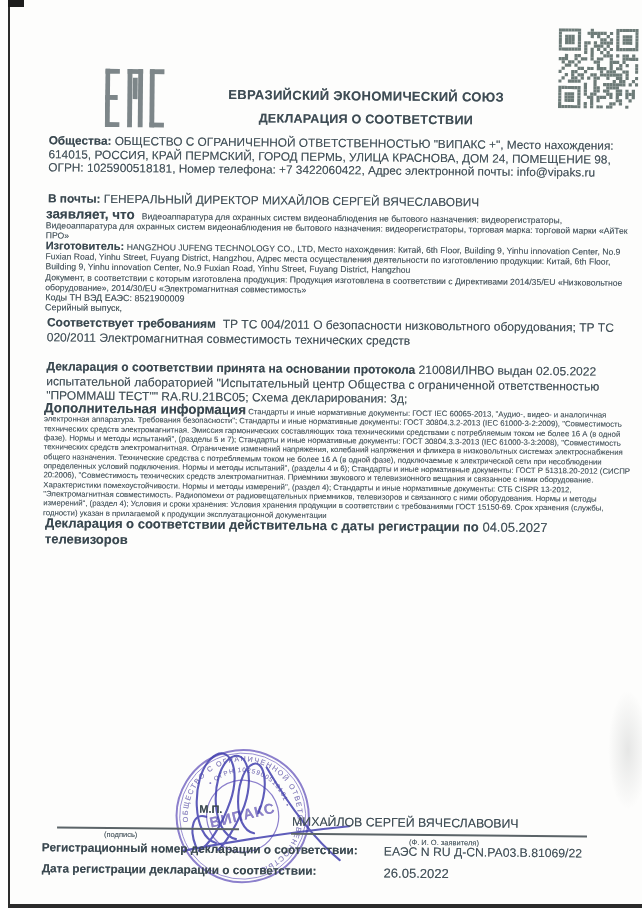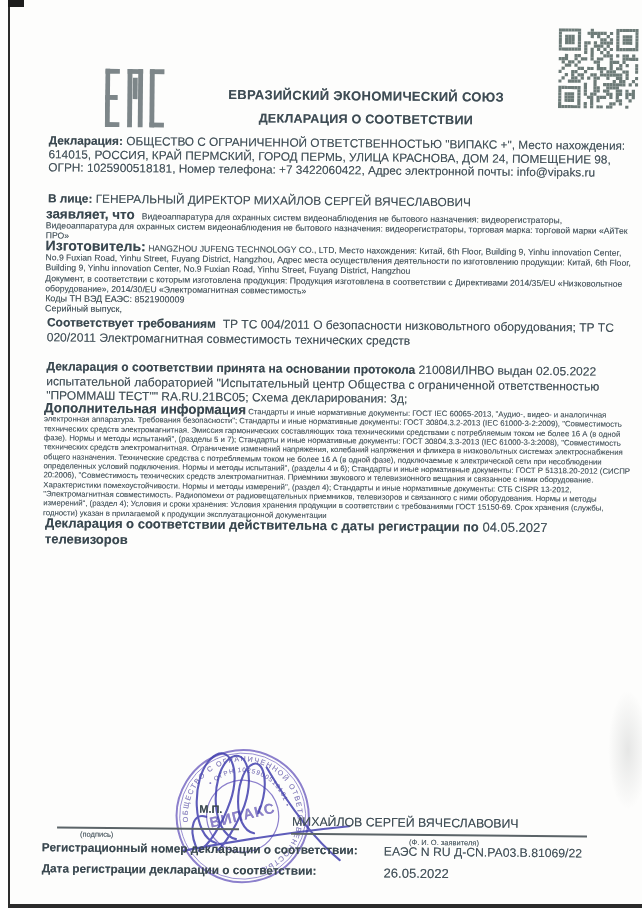--- a/index.html
+++ b/index.html
@@ -361,34 +361,34 @@
           <rect x="67.2" y="76.8" width="3.2" height="3.2" fill="#6d7b78"></rect>
         </svg>
     </div>
 
     <div class="abs" style="left:170px;top:88px;width:370px;">
       <div class="union-title">ЕВРАЗИЙСКИЙ ЭКОНОМИЧЕСКИЙ СОЮЗ</div>
       <div class="doc-title">ДЕКЛАРАЦИЯ О СООТВЕТСТВИИ</div>
     </div>
 
     <div class="abs t11" style="left:38px;top:137px;width:584px;">
-      <p><span class="b">Декларация:</span>
+      <p><span class="b">Общества:</span>
          <span>ОБЩЕСТВО С ОГРАНИЧЕННОЙ ОТВЕТСТВЕННОСТЬЮ "ВИПАКС +", Место нахождения: 614015, РОССИЯ, КРАЙ ПЕРМСКИЙ, ГОРОД ПЕРМЬ, УЛИЦА КРАСНОВА, ДОМ 24, ПОМЕЩЕНИЕ 98, ОГРН: 1025900518181, Номер телефона: +7 3422060422, Адрес электронной почты: info@vipaks.ru</span></p>
     </div>
 
     <div class="abs t11" style="left:38px;top:195px;width:584px;">
-      <p><span class="b">В лице:</span>
+      <p><span class="b">В почты:</span>
          <span>ГЕНЕРАЛЬНЫЙ ДИРЕКТОР МИХАЙЛОВ СЕРГЕЙ ВЯЧЕСЛАВОВИЧ</span></p>
     </div>
 
     <div class="abs" style="left:36px;top:212px;width:594px;">
       <p class="sm"><span class="biglbl">заявляет, что</span>&nbsp;&nbsp;
         <span>Видеоаппаратура для охранных систем видеонаблюдения не бытового назначения: видеорегистраторы,</span></p>
       <p class="sm">Видеоаппаратура для охранных систем видеонаблюдения не бытового назначения: видеорегистраторы, торговая марка: торговой марки «АйТек ПРО»</p>
-      <p class="sm"><span class="b" style="font-size:14px;">Изготовитель:</span>
+      <p class="sm"><span class="b" style="font-size:11px;">Изготовитель:</span>
         <span>HANGZHOU JUFENG TECHNOLOGY CO., LTD, Место нахождения: Китай, 6th Floor, Building 9, Yinhu innovation Center, No.9 Fuxian Road, Yinhu Street, Fuyang District, Hangzhou, Адрес места осуществления деятельности по изготовлению продукции: Китай, 6th Floor, Building 9, Yinhu innovation Center, No.9 Fuxian Road, Yinhu Street, Fuyang District, Hangzhou</span></p>
       <p class="sm">Документ, в соответствии с которым изготовлена продукция: Продукция изготовлена в соответствии с Директивами 2014/35/EU «Низковольтное оборудование», 2014/30/EU «Электромагнитная совместимость»</p>
       <p class="sm2">Коды ТН ВЭД ЕАЭС: 8521900009</p>
       <p class="sm2">Серийный выпуск,</p>
     </div>
 
     <div class="abs t12" style="left:38px;top:318px;width:586px;">
       <p><span class="b">Соответствует требованиям</span>&nbsp;
          <span>ТР ТС 004/2011 О безопасности низковольтного оборудования; ТР ТС 020/2011 Электромагнитная совместимость технических средств</span></p>
     </div>
@@ -438,21 +438,21 @@
           <path d="M 122,42 C 140,72 166,110 196,134"></path>
           <path d="M 52,122 C 44,102 50,88 62,92"></path>
         </g>
       </svg>
     </div>
 
     <div class="abs b" style="left:195px;top:804px;font-size:11px;">М.П.</div>
     <div class="abs" style="left:288px;top:815px;font-size:12.3px;color:#404e56;">МИХАЙЛОВ СЕРГЕЙ ВЯЧЕСЛАВОВИЧ</div>
 
     <div class="sig-line" style="left:53px;top:829px;width:182px;"></div>
-    <div class="abs caption" style="left:76px;top:832px;">(подпись)</div>
+    <div class="abs caption" style="left:100px;top:832px;">(подпись)</div>
 
     <div class="sig-line" style="left:287px;top:833px;width:296px;"></div>
     <div class="abs caption" style="left:360px;top:837px;width:160px;text-align:center;">(Ф. И. О. заявителя)</div>
 
     <div class="abs b" style="left:38px;top:843px;font-size:11.8px;">Регистрационный номер декларации о соответствии:</div>
     <div class="abs" style="left:380px;top:844px;font-size:12.2px;">ЕАЭС N RU Д-CN.РА03.В.81069/22</div>
     <div class="abs b" style="left:38px;top:864px;font-size:11.8px;">Дата регистрации декларации о соответствии:</div>
     <div class="abs" style="left:380px;top:865px;font-size:13px;">26.05.2022</div>
 
   </div>

